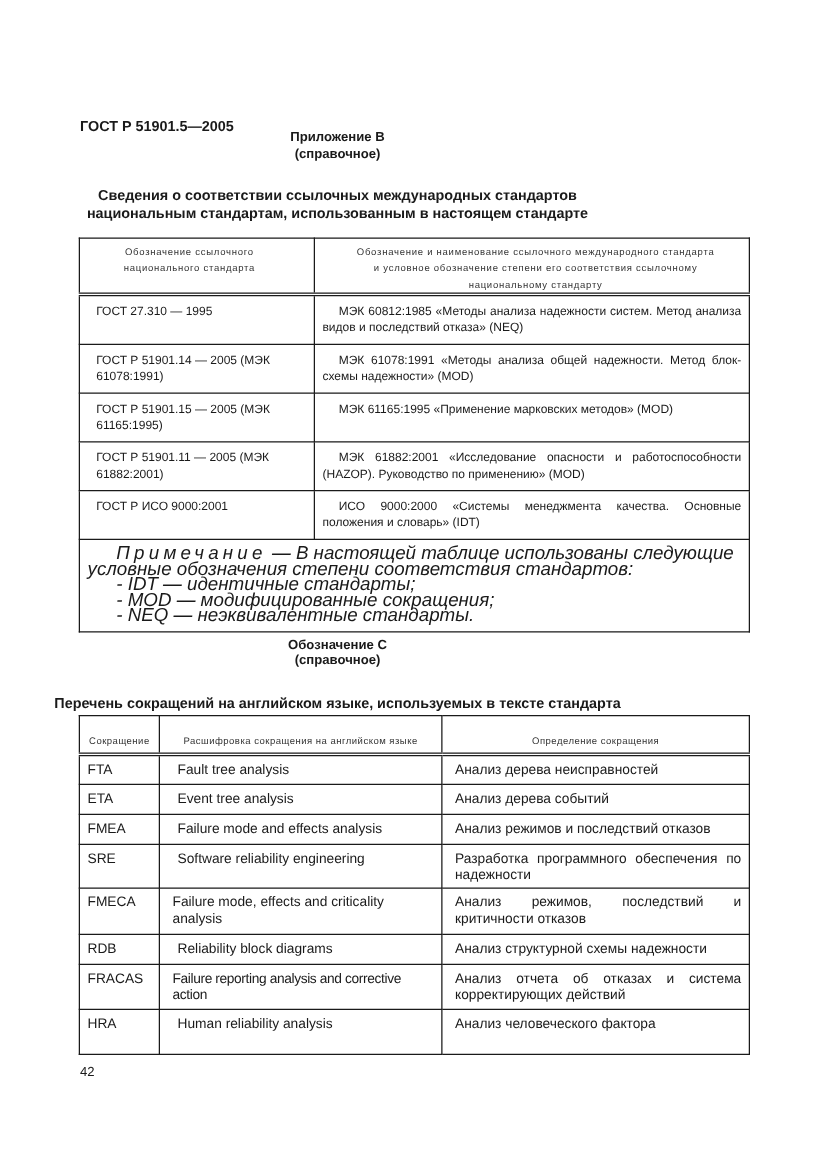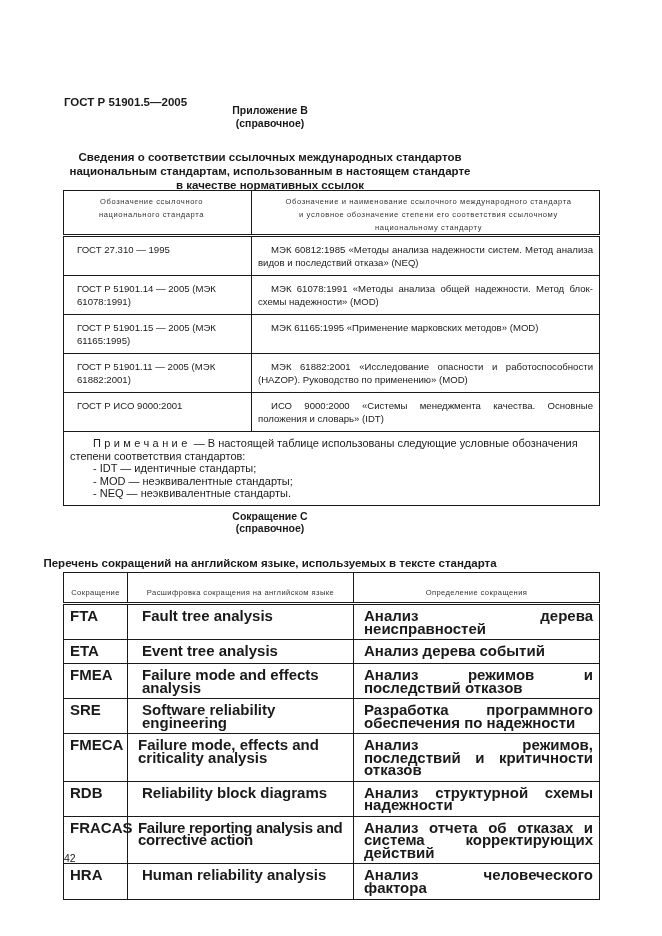--- a/index.html
+++ b/index.html
@@ -15,44 +15,43 @@
   .heading { font-size: 11.5px; font-weight: bold; line-height: 14px; }
 
   table { border-collapse: collapse; position: absolute; table-layout: fixed; }
   td, th { border: 1px solid #1a1a1a; padding: 0; vertical-align: top; font-weight: normal; }
   .t1 { left: 63px; top: 190px; width: 536px; }
   .t1 th { font-size: 7.6px; letter-spacing: 0.6px; color: #333; text-align: center; line-height: 13px; padding-top: 4px; height: 38px; }
   .t1 thead tr th { border-bottom: 3px double #1a1a1a; }
   .t1 td { font-size: 9.6px; line-height: 13px; padding: 6px 6px 6px 6px; }
   .t1 td.c1 { padding-left: 13px; }
   .t1 td.c2 { text-indent: 13px; text-align: justify; padding-right: 6px; }
-  .t1 td.note { font-size: 11px; line-height: 12.5px; padding: 5px 4px 5px 6px; }
+  .t1 td.note { font-size: 15px; line-height: 12.5px; padding: 5px 4px 5px 6px; font-style: italic; }
   .note-label { letter-spacing: 3.4px; }
   .note-first { text-indent: 23px; }
   .note-item { padding-left: 23px; }
 
   .t2 { left: 63px; top: 572px; width: 536px; }
   .t2 th { font-size: 7.6px; letter-spacing: 0.4px; color: #333; text-align: center; line-height: 13px; padding-top: 13px; height: 16px; }
   .t2 thead tr th { border-bottom: 3px double #1a1a1a; }
-  .t2 td { font-size: 15px; line-height: 12.5px; padding: 5px 6px 4px 6px; font-weight: bold; }
+  .t2 td { font-size: 11px; line-height: 12.5px; padding: 5px 6px 4px 6px; }
   .t2 td.c2 { padding-left: 14px; }
   .t2 td.c3 { padding-left: 10px; text-align: justify; }
   .page-num { left: 64px; top: 852px; font-size: 10.5px; }
 </style>
 </head>
 <body>
 
 <div class="abs doc-code">ГОСТ Р 51901.5—2005</div>
 
 <div class="abs center annex-title" style="top:104px;">Приложение В</div>
 <div class="abs center annex-sub" style="top:117px;">(справочное)</div>
 <div class="abs center heading" style="top:150px;">
   <div>Сведения о соответствии ссылочных международных стандартов</div>
   <div>национальным стандартам, использованным в настоящем стандарте</div>
-  <div>в качестве нормативных ссылок</div>
 </div>
 
 <table class="t1">
   <colgroup>
       <col style="width:188px">
       <col style="width:348px">
     </colgroup>
   <thead>
     <tr>
       <th style="padding-left:20px;padding-right:32px;">Обозначение ссылочного национального стандарта</th>
@@ -77,28 +76,28 @@
       <td class="c2">МЭК 61882:2001 «Исследование опасности и работоспособности (HAZOP). Руководство по применению» (MOD)</td>
     </tr>
     <tr style="height:37px">
       <td class="c1">ГОСТ Р ИСО 9000:2001</td>
       <td class="c2">ИСО 9000:2000 «Системы менеджмента качества. Основные положения и словарь» (IDT)</td>
     </tr>
     <tr>
       <td colspan="2" class="note">
         <div class="note-first"><span class="note-label">Примечание</span><span> — В настоящей таблице использованы следующие условные обозначения степени соответствия стандартов:</span></div>
         <div class="note-item">- IDT — идентичные стандарты;</div>
-        <div class="note-item">- MOD — неэквивалентные стандарты;</div>
+        <div class="note-item">- MOD — модифицированные сокращения;</div>
         <div class="note-item">- NEQ — неэквивалентные стандарты.</div>
       </td>
     </tr>
   </tbody>
 </table>
 
-<div class="abs center annex-title" style="top:510px;">Сокращение С</div>
+<div class="abs center annex-title" style="top:510px;">Обозначение С</div>
 <div class="abs center annex-sub" style="top:522px;">(справочное)</div>
 <div class="abs center heading" style="top:556px;">Перечень сокращений на английском языке, используемых в тексте стандарта</div>
 
 <table class="t2">
   <colgroup>
       <col style="width:64px">
       <col style="width:226px">
       <col style="width:246px">
     </colgroup>
   <thead>

